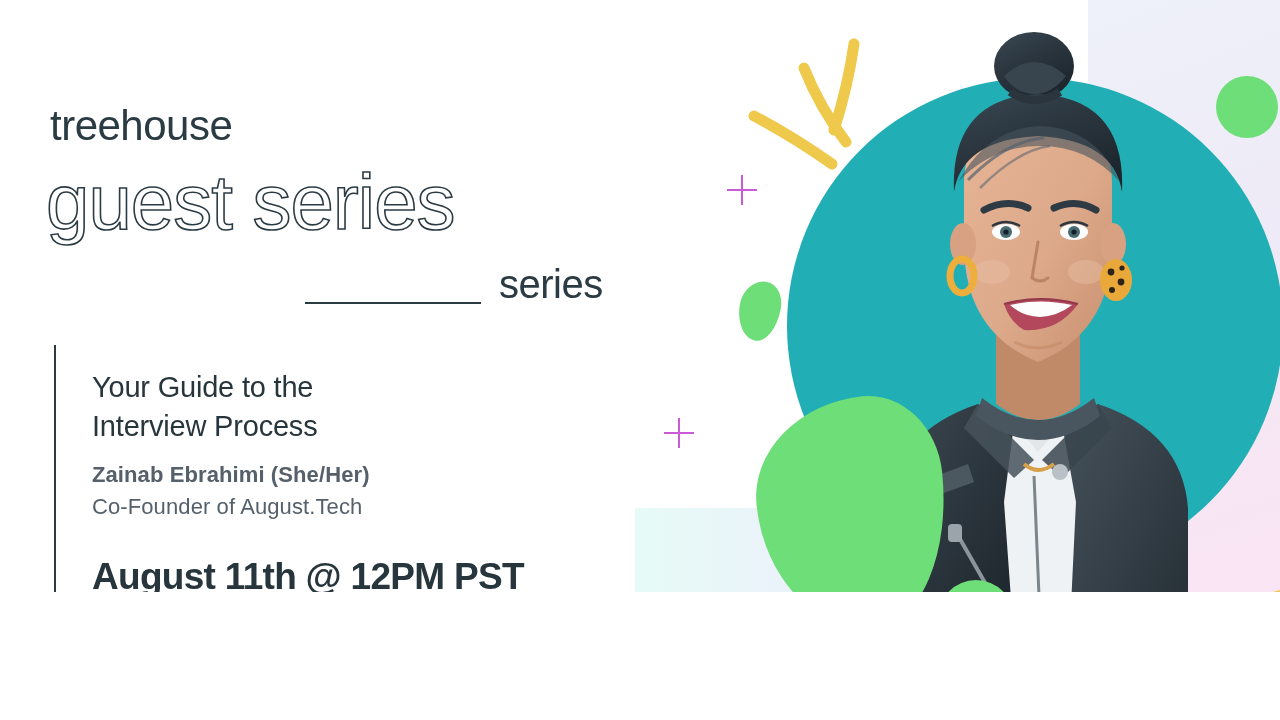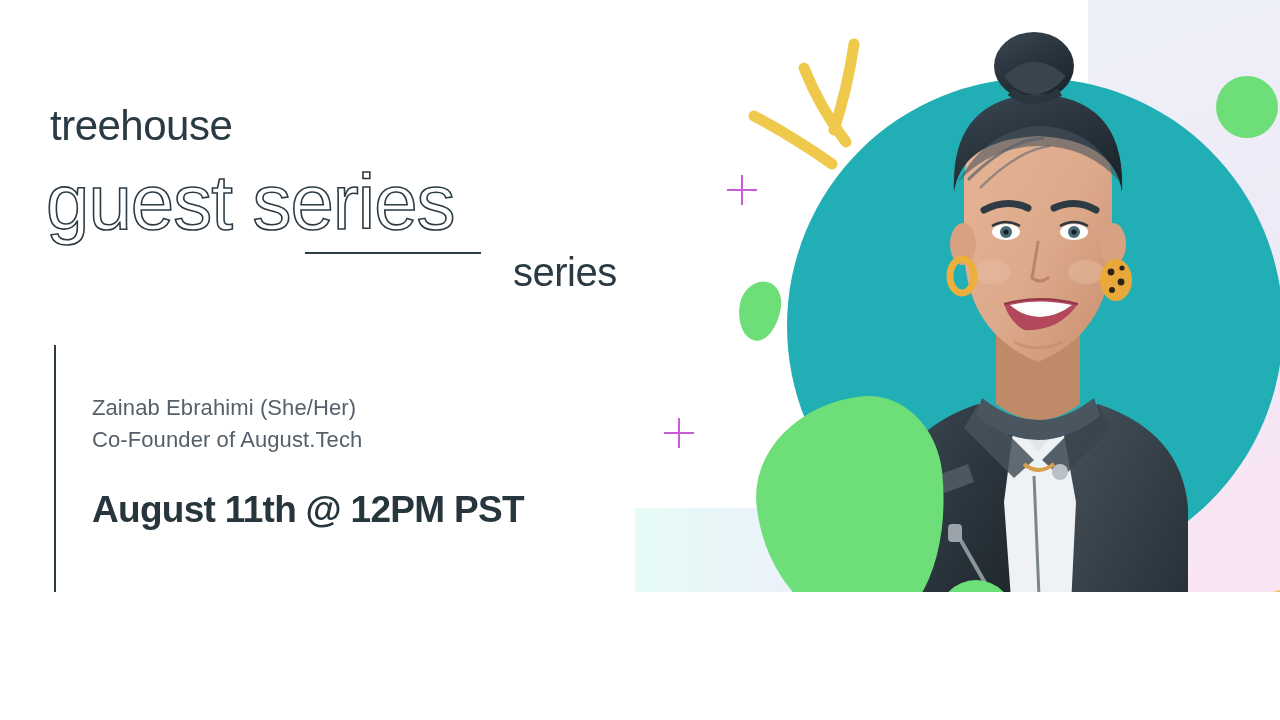--- a/index.html
+++ b/index.html
@@ -83,21 +83,21 @@
     position:absolute; left:46px; top:160px;
     font-size:78px; font-weight:400; letter-spacing:-1px;
     line-height:1.08; color:transparent;
     -webkit-text-stroke:1.6px #2B3B44;
     white-space:nowrap;
   }
 
   #series-row {
     position:absolute; left:305px; top:252px;
     width:320px; height:52px;
-    display:flex; align-items:flex-start; gap:32px;
+    display:flex; align-items:flex-end; gap:18px;
   }
   #series-rule { flex:0 0 176px; height:1.6px; background:#2B3B44; }
   #series-label {
     font-size:40px; font-weight:400; color:#2B3B44;
     letter-spacing:-0.5px; line-height:1;
   }
 
   #detail-rule {
     position:absolute; left:54px; top:345px;
     width:1.6px; height:258px; background:#2B3B44;
@@ -107,21 +107,21 @@
 
   #talk-title {
     font-size:29px; font-weight:400; color:#27353D;
     line-height:1.33; letter-spacing:-0.2px;
     white-space:pre-line;
   }
   #speaker-name, #speaker-role {
     font-size:22px; font-weight:300; color:#55606B;
     line-height:1.45; letter-spacing:0.1px;
   }
-  #speaker-name { margin-top:24px; }
+  #speaker-name { margin-top:14px;font-weight:bold; }
   #event-datetime {
     margin-top:34px;
     font-size:37px; font-weight:700; color:#27353D;
     letter-spacing:-0.7px; line-height:1.1;
   }
 </style>
 </head>
 <body>
 
 <div id="stage">
@@ -269,19 +269,21 @@
     <div id="headline-outline">guest series</div>
 
     <div id="series-row">
       <div id="series-rule"></div>
       <div id="series-label">series</div>
     </div>
 
     <div id="detail-rule"></div>
 
     <div id="detail-block">
+      <div id="talk-title">Your Guide to the
+Interview Process</div>
       <div id="speaker-name">Zainab Ebrahimi (She/Her)</div>
       <div id="speaker-role">Co-Founder of August.Tech</div>
       <div id="event-datetime">August 11th @ 12PM PST</div>
     </div>
 
   </div>
 </div>
 
 </body></html>

